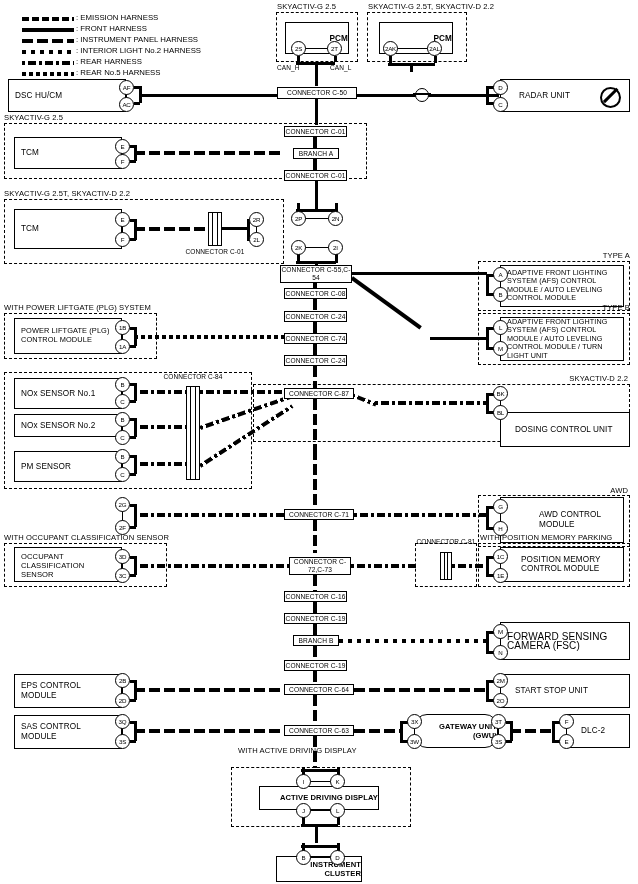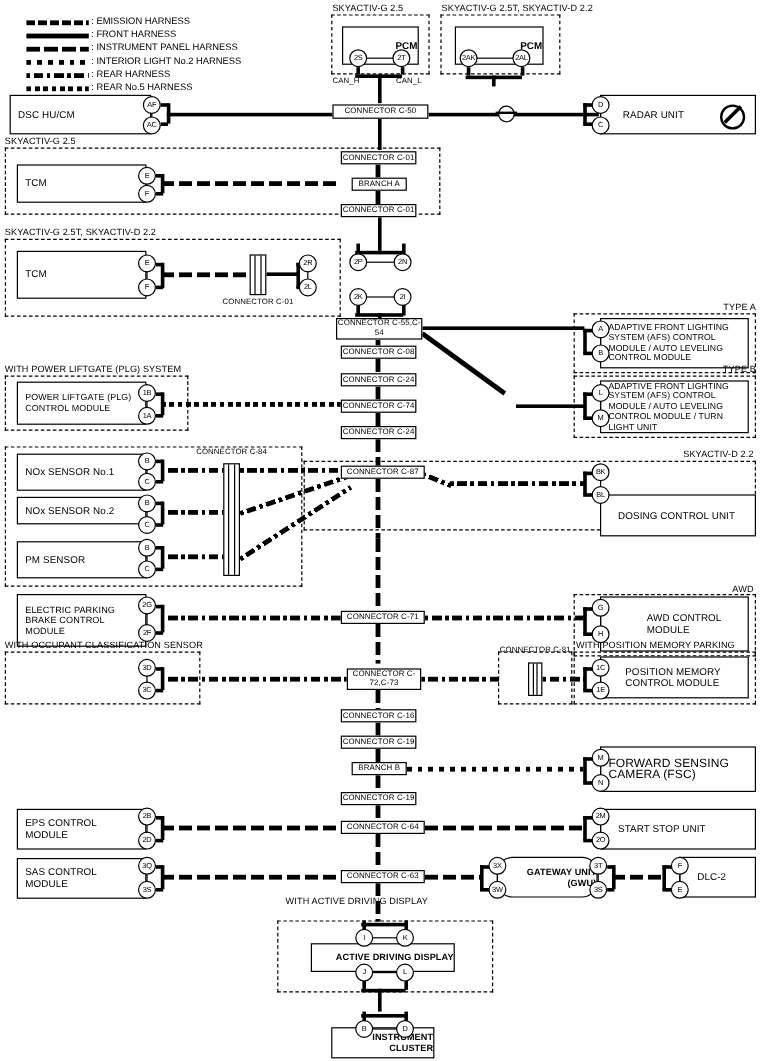--- a/index.html
+++ b/index.html
@@ -293,23 +293,20 @@
   <div class="w wv sol3v" style="left:486px;top:393px;height:19px;"></div>
   <div class="w wh sol3" style="left:486px;top:393px;width:8px;"></div>
   <div class="w wh sol3" style="left:486px;top:411px;width:8px;"></div>
   <div class="hs h-rear" style="left:375px;top:401px;width:113px;height:3.6px;"></div>
   <div class="diag hs h-rear" style="left:352px;top:393px;width:26px;height:3.6px;transform:rotate(22deg);"></div>
 
   <div class="hs h-ip-v" style="left:313px;top:399px;width:3.6px;height:50px;"></div>
 
   <div class="lbl" style="right:10px;top:487px;">AWD</div>
   <div class="dash" style="left:478px;top:495px;width:152px;height:52px;"></div>
-  <div class="box" style="left:14px;top:495px;width:108px;height:44px;">
-    <div class="t" style="font-size:7.6px;line-height:9px;">ELECTRIC PARKING BRAKE CONTROL MODULE</div>
-  </div>
   <div class="term" style="left:115px;top:497px;">2G</div>
   <div class="term" style="left:115px;top:520px;">2F</div>
   <div class="w wv sol1v" style="left:122px;top:505px;height:16px;"></div>
   <div class="w wv sol3v" style="left:134px;top:504px;height:23px;"></div>
   <div class="w wh sol3" style="left:130px;top:504px;width:6px;"></div>
   <div class="w wh sol3" style="left:130px;top:526px;width:6px;"></div>
   <div class="hs h-rear" style="left:134px;top:513px;width:150px;height:3.6px;"></div>
   <div class="conn" style="left:284px;top:509px;width:70px;height:11px;">CONNECTOR C-71</div>
   <div class="hs h-rear" style="left:354px;top:513px;width:134px;height:3.6px;"></div>
   <div class="box" style="left:500px;top:497px;width:124px;height:46px;">
@@ -319,20 +316,23 @@
   <div class="term" style="left:493px;top:521px;">H</div>
   <div class="w wv sol1v" style="left:500px;top:507px;height:15px;"></div>
   <div class="w wv sol3v" style="left:486px;top:506px;height:22px;"></div>
   <div class="w wh sol3" style="left:486px;top:506px;width:8px;"></div>
   <div class="w wh sol3" style="left:486px;top:527px;width:8px;"></div>
   <div class="hs h-ip-v" style="left:313px;top:449px;width:3.6px;height:60px;"></div>
   <div class="hs h-ip-v" style="left:313px;top:520px;width:3.6px;height:33px;"></div>
 
   <div class="lbl" style="left:4px;top:534px;">WITH OCCUPANT CLASSIFICATION SENSOR</div>
   <div class="dash" style="left:4px;top:543px;width:163px;height:44px;"></div>
+  <div class="box" style="left:14px;top:547px;width:108px;height:35px;">
+    <div class="t" style="font-size:7.6px;line-height:9px;">OCCUPANT CLASSIFICATION SENSOR</div>
+  </div>
   <div class="term" style="left:115px;top:549px;">3D</div>
   <div class="term" style="left:115px;top:568px;">3C</div>
   <div class="w wv sol1v" style="left:122px;top:557px;height:12px;"></div>
   <div class="w wv sol3v" style="left:134px;top:556px;height:19px;"></div>
   <div class="w wh sol3" style="left:130px;top:556px;width:6px;"></div>
   <div class="w wh sol3" style="left:130px;top:574px;width:6px;"></div>
   <div class="hs h-rear" style="left:134px;top:564px;width:155px;height:3.6px;"></div>
   <div class="conn" style="left:289px;top:557px;width:62px;height:18px;line-height:7.6px;">CONNECTOR C-72,C-73</div>
   <div class="hs h-rear" style="left:351px;top:564px;width:65px;height:3.6px;"></div>
 

